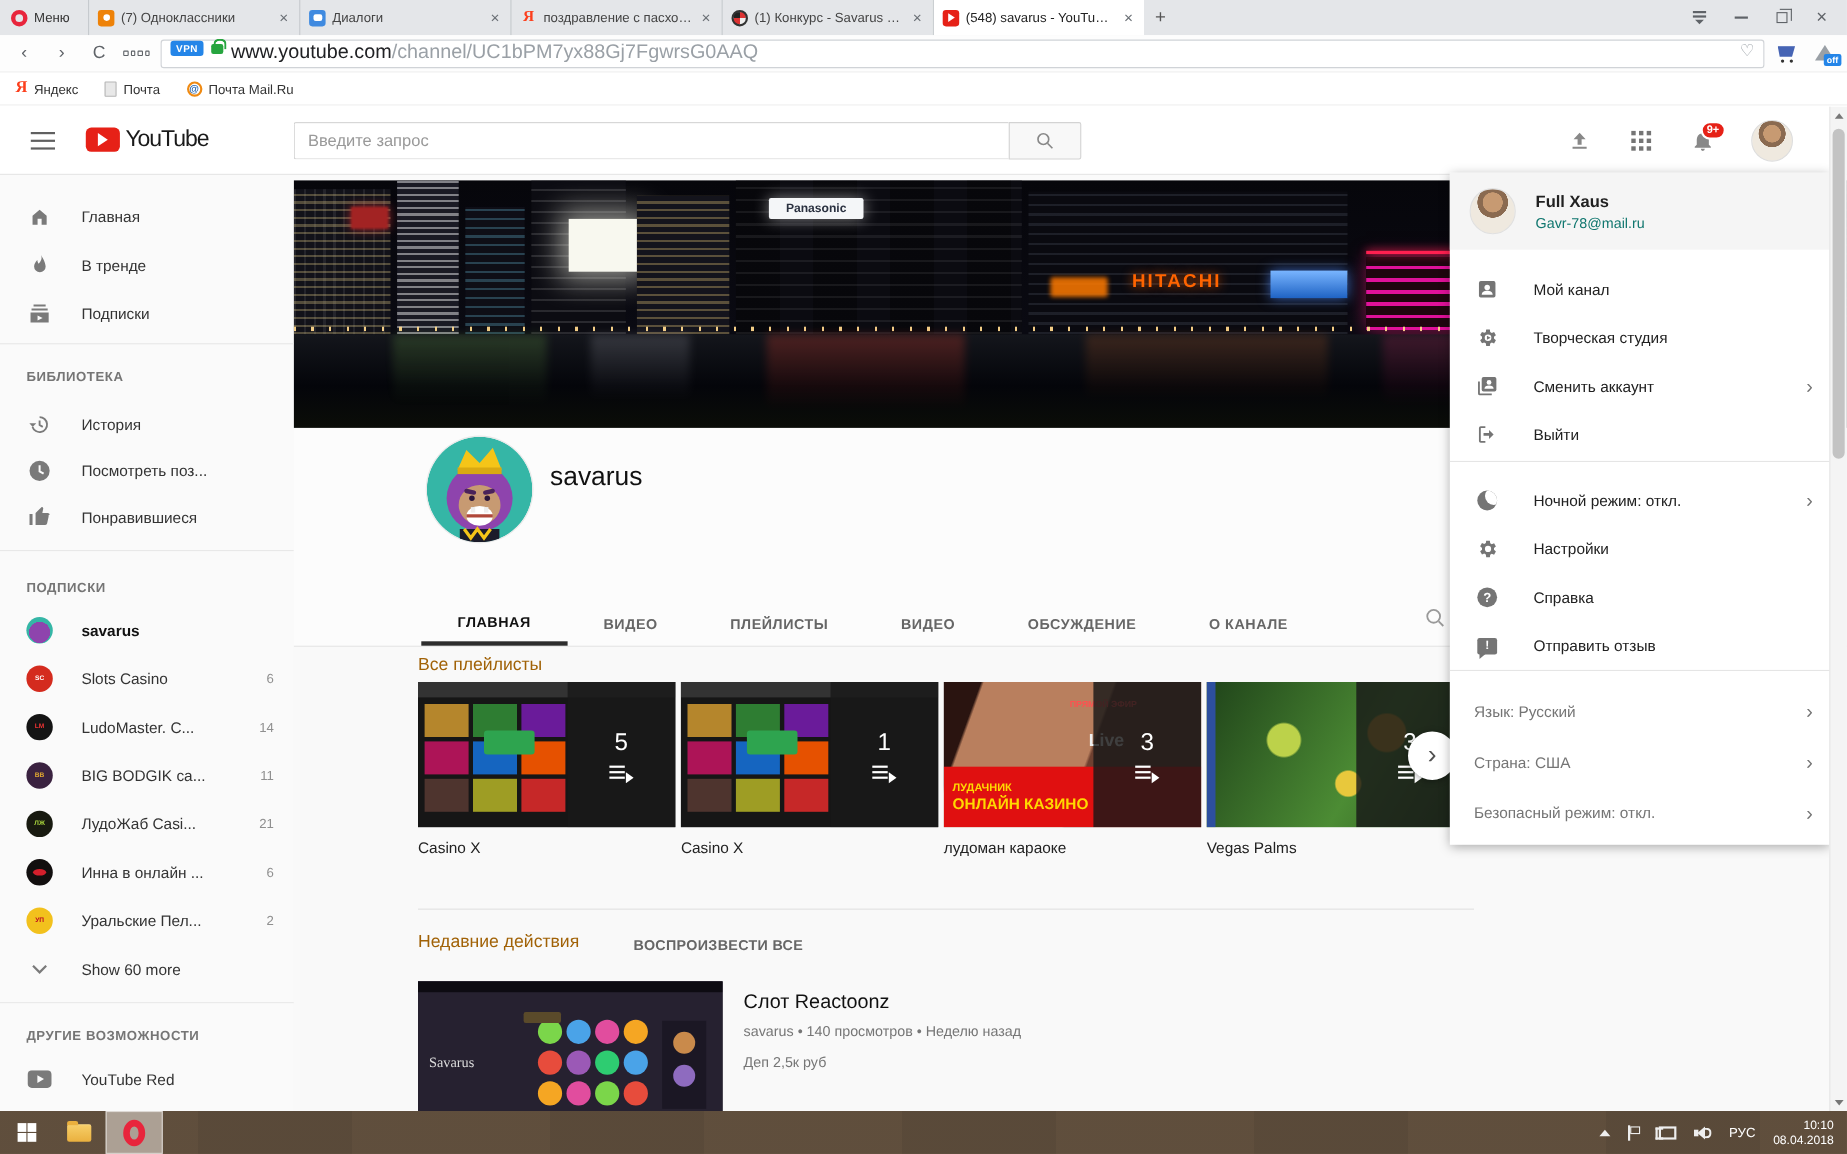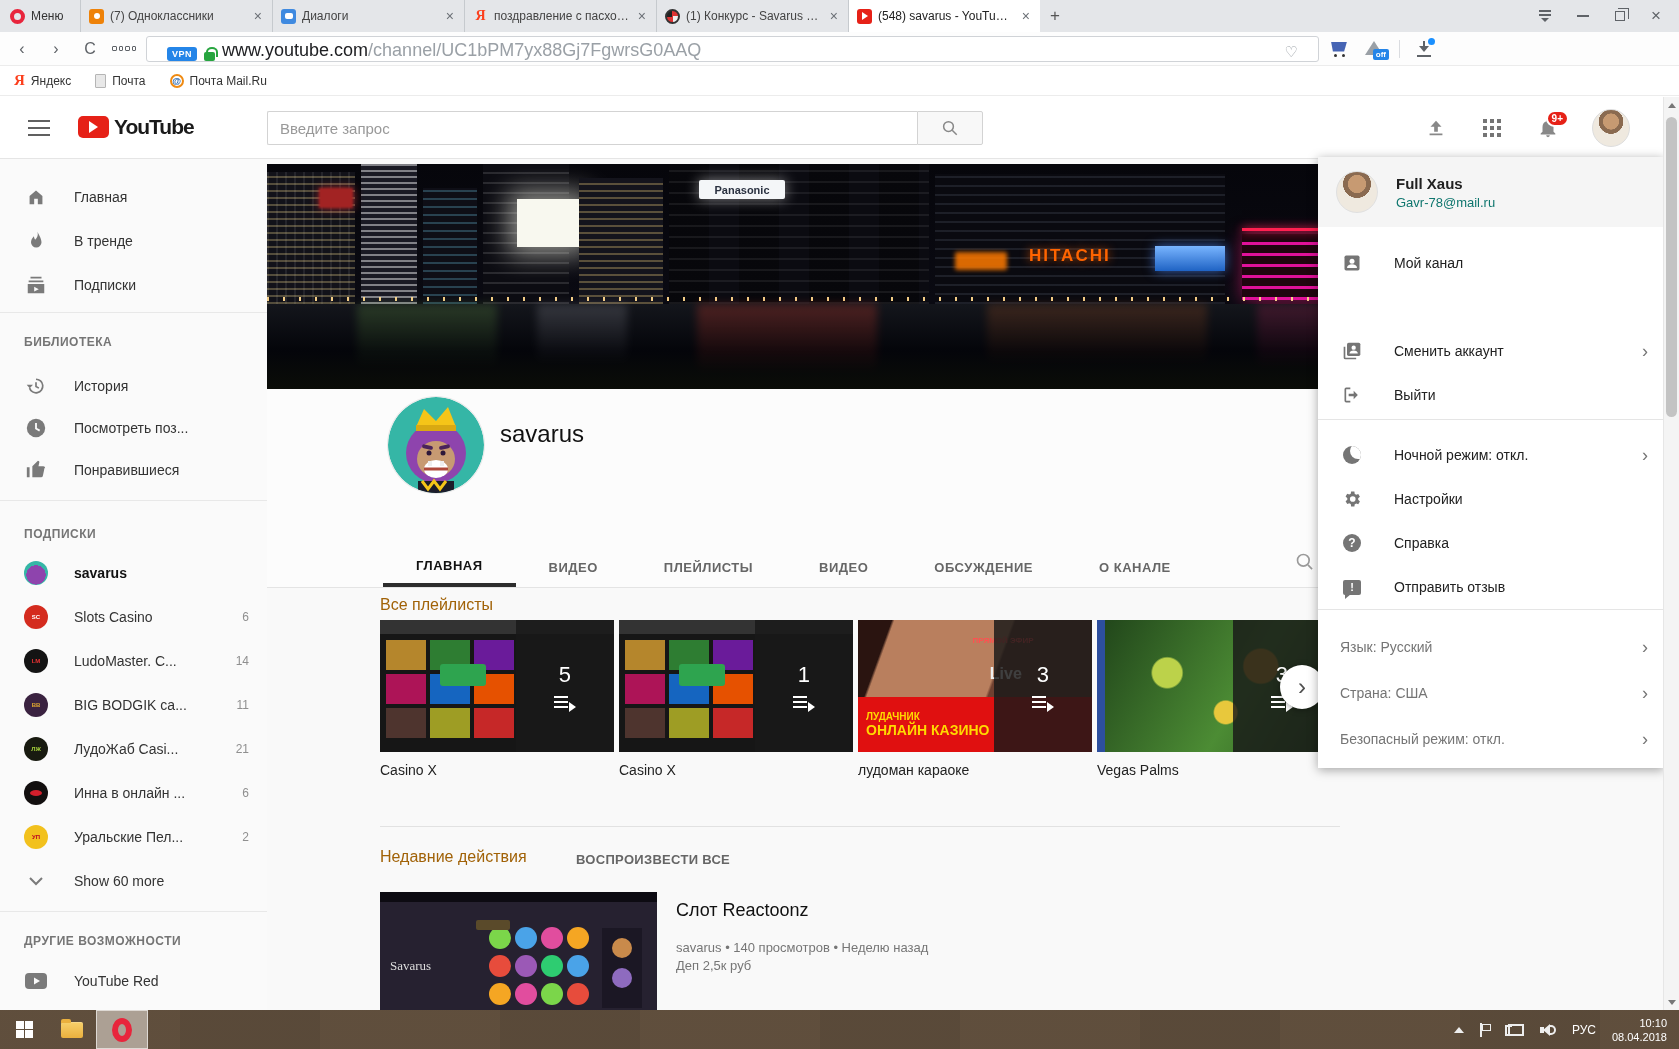--- a/index.html
+++ b/index.html
@@ -31,21 +31,21 @@
 .ic-tabmenu s{width:0;height:0;border-left:4px solid transparent;border-right:4px solid transparent;border-top:4px solid #5f6368;display:block}
 .ic-min b{width:12px;height:2px;background:#5f6368;display:block}
 .ic-rest b{width:10px;height:10px;border:1px solid #5f6368;display:block;position:relative}
 .ic-rest b:after{content:"";position:absolute;left:2px;top:-4px;width:10px;height:10px;border:1px solid #5f6368;border-left:none;border-bottom:none}
 .ic-close{font-size:17px}
 .addr{left:0;top:32px;width:1679px;height:34px;background:#fdfdfd;display:flex;align-items:center;border-bottom:1px solid #ececec}
 .navbtns{display:flex;align-items:center;gap:10px;padding:0 10px;color:#5f6368;font-size:16px}
 .navbtns>div{width:24px;height:24px;display:flex;align-items:center;justify-content:center;cursor:pointer}
 .grid4{display:grid;grid-template-columns:5px 5px;grid-gap:2px}
 .grid4 i{width:5px;height:5px;border:1px solid #5f6368;border-radius:1px}
-.urlfield{flex:none;width:1173px;height:26px;border:1px solid #d0d3d7;border-radius:3px;background:#fff;display:flex;align-items:flex-end;padding:0 20px;gap:7px}
+.urlfield{flex:none;width:1458px;height:26px;border:1px solid #d0d3d7;border-radius:3px;background:#fff;display:flex;align-items:flex-start;padding:0 8px;gap:7px}
 .vpn{background:#2485e8;color:#fff;font-size:9px;font-weight:bold;padding:2px 5px;border-radius:3px;letter-spacing:.5px;cursor:pointer}
 .lock{width:11px;height:9px;background:#27a53f;border-radius:2px;position:relative;margin-top:3px}
 .lock:before{content:"";position:absolute;left:1.5px;top:-5px;width:8px;height:8px;border:2px solid #27a53f;border-radius:50% 50% 0 0;border-bottom:none}
 .url{font-size:18px;color:#202124;white-space:nowrap;overflow:hidden;flex:1}
 .url .path{color:#9aa0a6}
 .heart{color:#9aa0a6;font-size:15px;cursor:pointer}
 .addr-right{display:flex;align-items:center;gap:16px;padding-left:12px;color:#5f6368}
 .cart{width:18px;height:14px;position:relative;cursor:pointer}
 .cart b{position:absolute;left:0;top:0;width:16px;height:10px;background:#4664b4;clip-path:polygon(0 0,100% 0,82% 100%,12% 100%)}
 .cart i{position:absolute;bottom:-1px;width:3px;height:3px;border-radius:50%;background:#333}.cart i.w2{left:11px}.cart i.w1{left:3px}
@@ -63,21 +63,21 @@
 .bm .ya{color:#fc3f1d;font-weight:bold;font-size:15px;font-family:"Liberation Serif",serif}
 .bm .page{width:11px;height:14px;background:#e8e8e8;border:1px solid #b5b5b5;border-radius:1px}
 .bm .mailru{width:14px;height:14px;border-radius:50%;border:2px solid #ef8a12;display:flex;align-items:center;justify-content:center;color:#1a5dab;font-size:9px;font-weight:bold}
 
 .ythead{left:0;top:96px;width:1679px;height:63px;background:#fff;border-bottom:1px solid #e5e5e5;z-index:20}
 .burger{left:28px;top:120px;width:22px;height:16px;display:flex;flex-direction:column;justify-content:space-between;cursor:pointer}
 .burger b{height:2px;background:#606060}
 .ytlogo{left:78px;top:115px;display:flex;align-items:center;gap:5px;cursor:pointer}
 .ytlogo .box{width:31px;height:22px;background:#e62117;border-radius:5px;display:flex;align-items:center;justify-content:center}
 .ytlogo .box i{width:0;height:0;border-left:9px solid #fff;border-top:6px solid transparent;border-bottom:6px solid transparent}
-.ytlogo .txt{font-size:21px;font-weight:bold;letter-spacing:-1px;color:#1a1a1a}
+.ytlogo .txt{font-size:21px;font-weight:normal;letter-spacing:-1px;color:#1a1a1a}
 .searchwrap{left:267px;top:111px;display:flex}
 .searchwrap input{width:650px;height:34px;border:1px solid #d3d3d3;border-right:none;border-radius:2px 0 0 2px;padding:0 12px;font-size:15px;font-family:inherit;color:#111;background:#fff;outline:none}
 .searchwrap input::placeholder{color:#999}
 .searchbtn{width:66px;height:34px;background:#f8f8f8;border:1px solid #d3d3d3;border-radius:0 2px 2px 0;display:flex;align-items:center;justify-content:center;cursor:pointer}
 .hicons{left:1424px;top:109px;display:flex;align-items:center;gap:32px}
 .hicon{position:relative;cursor:pointer;width:24px;height:24px;display:flex;align-items:center;justify-content:center}
 .appsgrid{display:grid;grid-template-columns:repeat(3,4px);grid-gap:3px}
 .appsgrid i{width:4px;height:4px;background:#757575}
 .badge9{position:absolute;right:-9px;top:-6px;background:#e62117;color:#fff;font-size:10px;font-weight:bold;border-radius:9px;padding:1px 4px;border:2px solid #fff}
 .avatar-sm{width:38px;height:38px;border-radius:50%;background:radial-gradient(circle at 50% 32%,#c79a72 0 26%,#8a6a50 27% 40%,#efe9df 41% 100%);border:1px solid #ddd;cursor:pointer}
@@ -663,21 +663,21 @@
         <circle cx="198" cy="102" r="11" fill="#e74c3c"></circle>
       <rect x="222" y="36" width="40" height="80" fill="#1b1724"></rect>
       <circle cx="242" cy="56" r="10" fill="#c98a4b"></circle>
         <circle cx="242" cy="86" r="10" fill="#8e6bbf"></circle>
       <rect x="96" y="28" width="34" height="10" rx="2" fill="#5a4a2a"></rect>
     </svg>
     <span style="position: absolute;left:10px;top:66px;color:#ddd;font-size:13px;font-family:'Liberation Serif',serif">Savarus</span>
     
   </div>
   <div class="vtitle" style="left:409px;top:312px">Слот Reactoonz</div>
-  <div class="vmeta" style="left:409px;top:352px">savarus • 140 просмотров • Неделю назад</div>
+  <div class="vmeta" style="left:409px;top:342px">savarus • 140 просмотров • Неделю назад</div>
   <div class="vmeta" style="left:409px;top:370px">Деп 2,5к руб</div>
 </div>
 <div class="ab nextbtn" style="left:1280px;top:665px">›</div>
 
 <div class="rrail">
   <div class="ab rrow" style="left:1345px;top:794px">
     <span class="rav" style="background:radial-gradient(circle at 50% 50%,#c8a22c 0 40%,#141008 41% 100%)"></span>
     <span class="rname">LUDOJOP Стримы в к...</span>
   </div>
   <div class="ab rbtn" style="left:1345px;top:827px;width:146px;height:29px">ВЫ ПОДПИСАНЫ</div>
@@ -703,20 +703,30 @@
   </div>
   <div class="mitem" style="top:84px">
     <span class="mic">
         <svg width="20" height="20" viewBox="0 0 24 24">
           <rect x="3" y="3" width="18" height="18" rx="2" fill="#757575"></rect>
           <circle cx="12" cy="10" r="3" fill="#fff"></circle>
           <path d="M6 18c0-3 2.7-4.5 6-4.5s6 1.5 6 4.5z" fill="#fff"></path>
         </svg>
       </span>
     <span class="mlbl">Мой канал</span>
+  </div>
+  <div class="mitem" style="top:128px">
+    <span class="mic">
+        <svg width="20" height="20" viewBox="0 0 24 24">
+          <path d="M19.4 13c.04-.33.06-.66.06-1s-.02-.67-.06-1l2.1-1.65-2-3.46-2.49 1a7.3 7.3 0 00-1.73-1L14.9 3h-4l-.38 2.65c-.62.25-1.2.58-1.73 1l-2.49-1-2 3.46L6.4 11c-.04.33-.06.66-.06 1s.02.67.06 1l-2.1 1.65 2 3.46 2.49-1c.53.42 1.11.75 1.73 1L10.9 21h4l.38-2.65c.62-.25 1.2-.58 1.73-1l2.49 1 2-3.46z" fill="#757575"></path>
+          <circle cx="12.9" cy="12" r="3.6" fill="#fff"></circle>
+          <path d="M11.7 9.8l4 2.2-4 2.2z" fill="#757575"></path>
+        </svg>
+      </span>
+    <span class="mlbl">Творческая студия</span>
   </div>
   <div class="mitem" style="top:172px">
     <span class="mic">
         <svg width="20" height="20" viewBox="0 0 24 24">
           <rect x="6" y="2" width="16" height="16" rx="2" fill="#757575"></rect>
           <circle cx="14" cy="8" r="2.6" fill="#fff"></circle>
           <path d="M9 15c0-2.4 2.2-3.6 5-3.6s5 1.2 5 3.6z" fill="#fff"></path>
           <path d="M2 7v13a2 2 0 002 2h13v-2H4V7z" fill="#757575"></path>
         </svg>
       </span>

